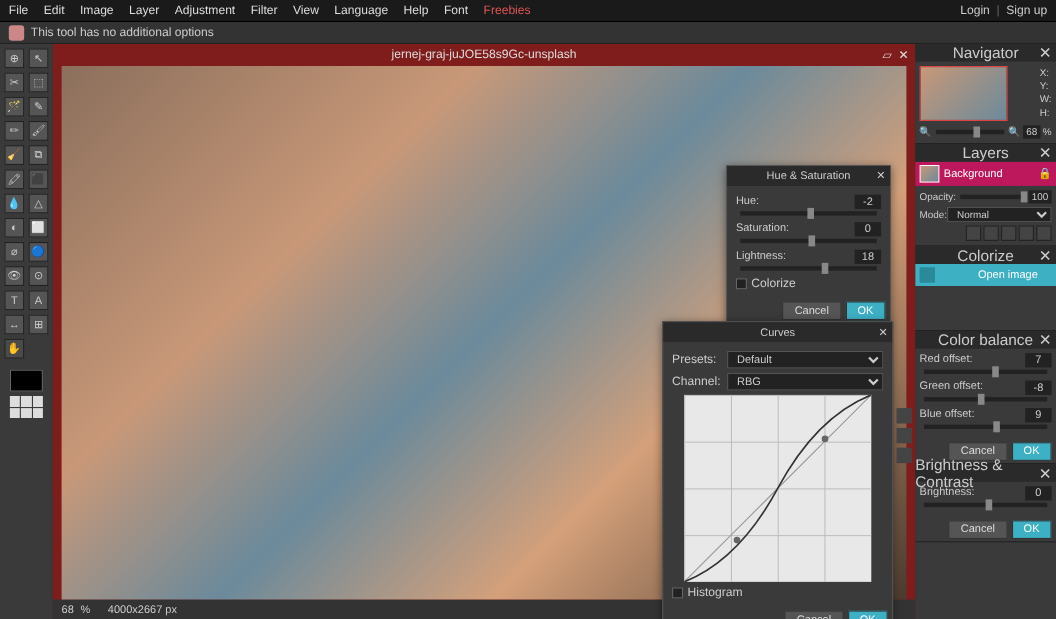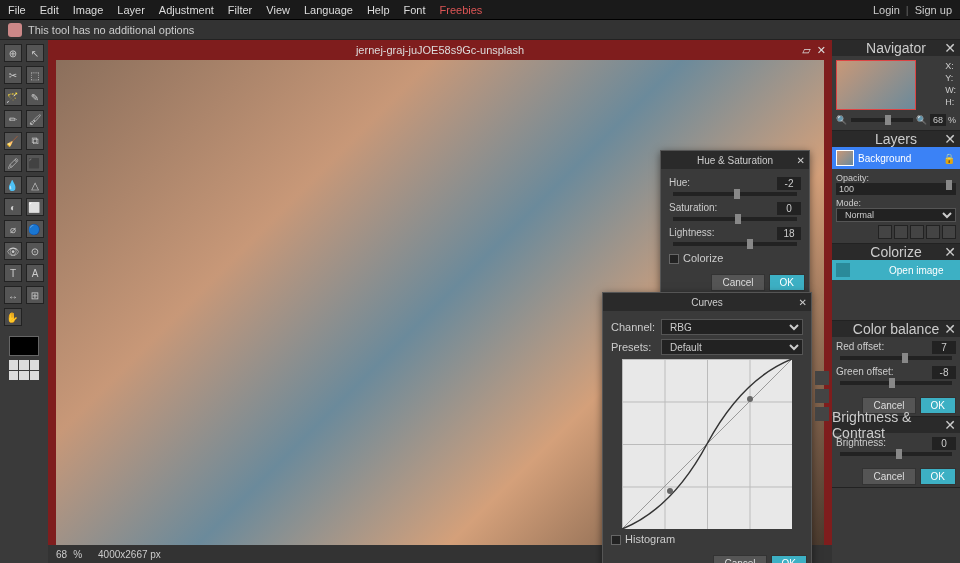--- a/index.html
+++ b/index.html
@@ -30,24 +30,24 @@
 .right-panels { width: 128px; background: #3a3a3a; display: flex; flex-direction: column; }
 .panel { border-bottom: 1px solid #222; }
 .panel-header { height: 16px; background: #2a2a2a; display: flex; align-items: center; justify-content: center; position: relative; font-size: 14px; color: #ccc; }
 .panel-header .close { position: absolute; right: 4px; cursor: pointer; }
 .panel-body { padding: 4px; }
 .nav-thumb { width: 80px; height: 50px; background: linear-gradient(135deg,#c89878,#6b8a9b); border: 1px solid #d44; float: left; }
 .nav-coords { float: right; font-size: 9px; line-height: 12px; }
 .nav-zoom { clear: both; display: flex; align-items: center; padding-top: 4px; font-size: 9px; }
 .slider { flex: 1; height: 4px; background: #222; margin: 0 4px; position: relative; }
 .slider .handle { position: absolute; width: 6px; height: 10px; background: #888; top: -3px; }
-.layer-row { height: 22px; background: #3b82f6; display: flex; align-items: center; padding: 0 4px; font-size: 10px; color: #fff; }
+.layer-row { height: 22px; background: #be185d; display: flex; align-items: center; padding: 0 4px; font-size: 10px; color: #fff; }
 .layer-thumb { width: 18px; height: 16px; background: linear-gradient(135deg,#c89878,#6b8a9b); border: 1px solid #fff; margin-right: 4px; }
 .layer-opts { padding: 4px; font-size: 9px; }
-.layer-opts .row { display: flex; margin-bottom: 3px; flex-direction: column; }
+.layer-opts .row { display: flex; align-items: center; margin-bottom: 3px; }
 .layer-opts select { flex: 1; background: #222; color: #ccc; border: 1px solid #555; font-size: 9px; height: 14px; }
 .layer-btns { display: flex; gap: 2px; justify-content: flex-end; }
 .layer-btns span { width: 14px; height: 14px; background: #444; border: 1px solid #222; }
 .hist-row { height: 20px; background: #3db0c4; display: flex; align-items: center; padding: 0 4px; font-size: 10px; color: #fff; gap: 35px; }
 .hist-icon { width: 14px; height: 14px; background: #2a8a9a; margin-right: 4px; }
 .field-row { margin-bottom: 6px; }
 .field-row .label { font-size: 10px; margin-bottom: 2px; display: flex; justify-content: space-between; }
 .field-row .val { background: #222; padding: 1px 4px; min-width: 24px; text-align: center; }
 .btn-row { display: flex; justify-content: flex-end; gap: 4px; padding: 2px 4px; }
 .btn { padding: 2px 10px; background: #555; border: 1px solid #333; cursor: pointer; font-size: 10px; color: #ddd; }
@@ -233,20 +233,29 @@
           </div>
         <div class="field-row">
             <div class="label">
               <span>Green offset:</span>
               <span class="val">-8</span>
             </div>
             <div class="slider">
               <div class="handle" style="left:44%"></div>
             </div>
           </div>
+        <div class="field-row">
+            <div class="label">
+              <span>Blue offset:</span>
+              <span class="val">9</span>
+            </div>
+            <div class="slider">
+              <div class="handle" style="left:56%"></div>
+            </div>
+          </div>
       </div>
       <div class="btn-row">
           <span class="btn">Cancel</span>
           <span class="btn primary">OK</span>
         </div>
     </div>
 
     <div class="panel">
       <div class="panel-header">
           <span>Brightness &amp; Contrast</span>
@@ -312,26 +321,26 @@
     </div>
 </div>
 
 <div class="dialog" style="left:602px;top:292px;width:210px">
   <div class="dialog-header">
       <span>Curves</span>
       <span class="close">✕</span>
     </div>
   <div class="dialog-body" style="position:relative">
     <div style="display:flex;align-items:center;margin-bottom:4px">
+        <span style="width:50px">Presets:</span>
+        <select class="select-inline" style="flex:1"><option>Default</option></select>
+      </div>
+    <div style="display:flex;align-items:center;margin-bottom:4px">
         <span style="width:50px">Channel:</span>
         <select class="select-inline" style="flex:1"><option>RBG</option></select>
-      </div>
-    <div style="display:flex;align-items:center;margin-bottom:4px">
-        <span style="width:50px">Presets:</span>
-        <select class="select-inline" style="flex:1"><option>Default</option></select>
       </div>
     <div class="curves-grid">
       <svg class="curve-path" viewBox="0 0 170 170">
           <path d="M0,170 L170,0" stroke="#999" fill="none" stroke-width="1"></path>
           <path d="M0,170 Q50,150 85,85 T170,0" stroke="#333" fill="none" stroke-width="1.5"></path>
           <circle cx="48" cy="132" r="3" fill="#666"></circle>
           <circle cx="128" cy="40" r="3" fill="#666"></circle>
         </svg>
     </div>
     <div class="curves-tools">

